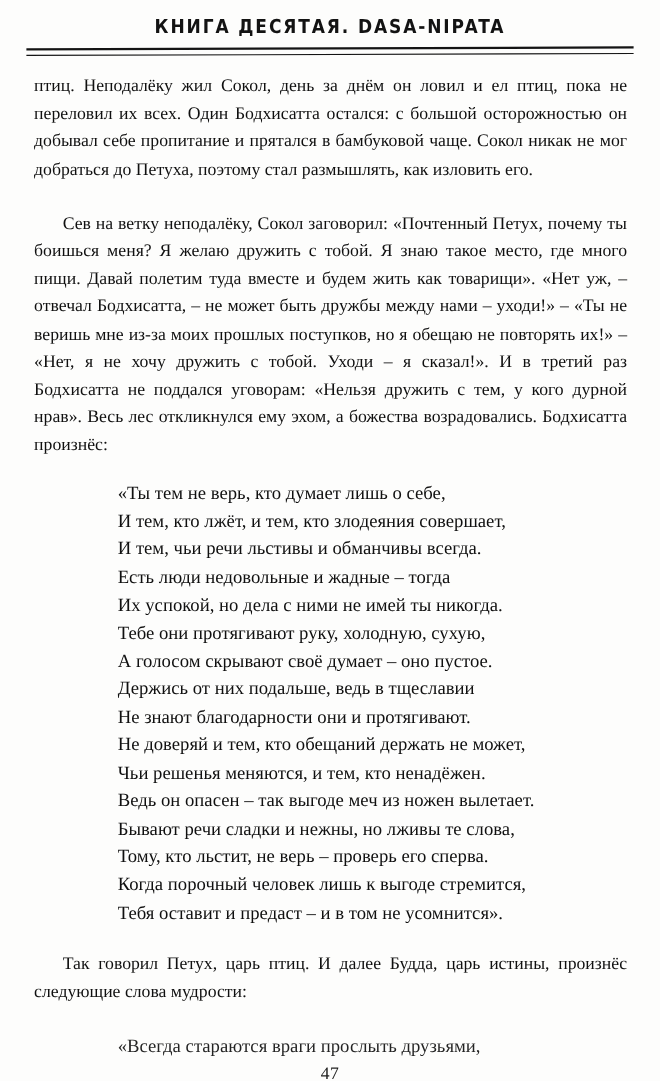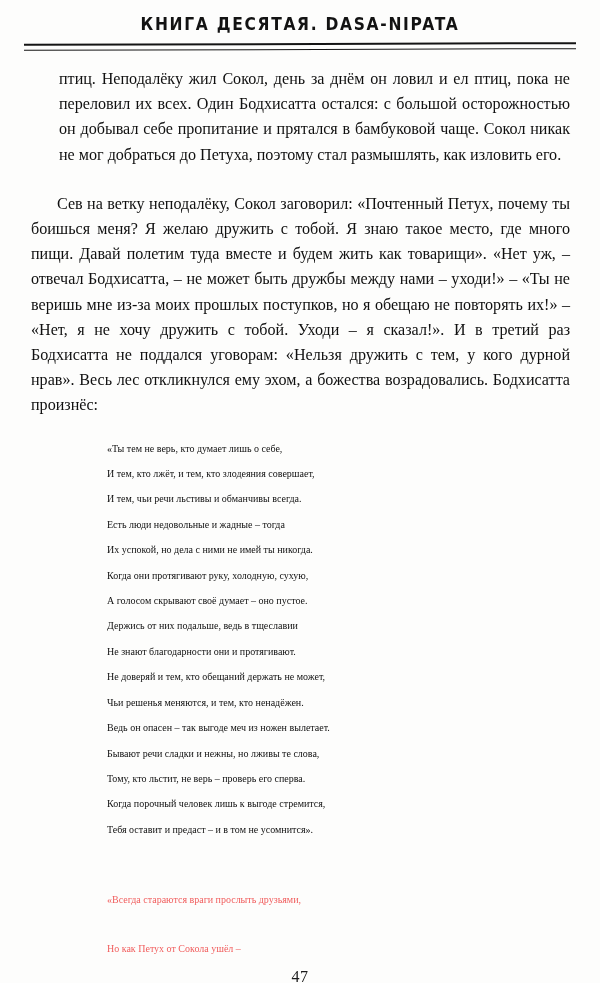--- a/index.html
+++ b/index.html
@@ -69,36 +69,36 @@
   p.para {
     margin: 0 0 0.0em 0;
     font-size: 16.1px;
     line-height: 25.2px;
     text-align: justify;
     text-indent: 26px;
     color: #101010;
     -webkit-hyphens: manual;
     hyphens: manual;
   }
-  p.para.no-indent { text-indent: 0; margin-left: 28px; }
+  p.para.no-indent { text-indent: 0; }
   p.para + p.para { margin-top: 24px; }
 
   
   .verse {
     margin: 18px 0 0 0;
     padding-left: 76px;
-    font-size: 10px;
+    font-size: 17px;
     line-height: 25.4px;
     color: #101010;
   }
   .verse .vline {
     white-space: nowrap;
     display: block;
   }
-  .verse.faded .vline { color: #ef4444; opacity: 0.86; margin-top: 23px; }
+  .verse.faded .vline { color: #000000; opacity: 0.86; margin-top: 23px; }
   .spacer-md { height: 22px; }
 
   
   .folio {
     position: absolute;
     top: 968px;
     left: 0;
     width: 600px;
     text-align: center;
     font-size: 16px;
@@ -125,35 +125,36 @@
     <p class="para no-indent">птиц. Неподалёку жил Сокол, день за днём он ловил и ел птиц, пока не переловил их всех. Один Бодхисатта остался: с большой осторожностью он добывал себе пропитание и прятался в бамбуковой чаще. Сокол никак не мог добраться до Петуха, поэтому стал размышлять, как изловить его.</p>
 
     <p class="para">Сев на ветку неподалёку, Сокол заговорил: «Почтенный Петух, почему ты боишься меня? Я желаю дружить с тобой. Я знаю такое место, где много пищи. Давай полетим туда вместе и будем жить как товарищи». «Нет уж, – отвечал Бодхисатта, – не может быть дружбы между нами – уходи!» – «Ты не веришь мне из-за моих прошлых поступков, но я обещаю не повторять их!» – «Нет, я не хочу дружить с тобой. Уходи – я сказал!». И в третий раз Бодхисатта не поддался уговорам: «Нельзя дружить с тем, у кого дурной нрав». Весь лес откликнулся ему эхом, а божества возрадовались. Бодхисатта произнёс:</p>
 
     <div class="verse">
       <span class="vline">«Ты тем не верь, кто думает лишь о себе,</span>
       <span class="vline">И тем, кто лжёт, и тем, кто злодеяния совершает,</span>
       <span class="vline">И тем, чьи речи льстивы и обманчивы всегда.</span>
       <span class="vline">Есть люди недовольные и жадные – тогда</span>
       <span class="vline">Их успокой, но дела с ними не имей ты никогда.</span>
-      <span class="vline">Когда они протягивают руку, холодную, сухую,</span>
+      <span class="vline">Тебе они протягивают руку, холодную, сухую,</span>
       <span class="vline">А голосом скрывают своё думает – оно пустое.</span>
       <span class="vline">Держись от них подальше, ведь в тщеславии</span>
       <span class="vline">Не знают благодарности они и протягивают.</span>
       <span class="vline">Не доверяй и тем, кто обещаний держать не может,</span>
       <span class="vline">Чьи решенья меняются, и тем, кто ненадёжен.</span>
       <span class="vline">Ведь он опасен – так выгоде меч из ножен вылетает.</span>
       <span class="vline">Бывают речи сладки и нежны, но лживы те слова,</span>
       <span class="vline">Тому, кто льстит, не верь – проверь его сперва.</span>
       <span class="vline">Когда порочный человек лишь к выгоде стремится,</span>
       <span class="vline">Тебя оставит и предаст – и в том не усомнится».</span>
     </div>
 
     <div class="spacer-md"></div>
 
+    <p class="para">Так говорил Петух, царь птиц. И далее Будда, царь истины, произнёс следующие слова мудрости:</p>
 
     <div class="verse faded">
       <span class="vline">«Всегда стараются враги прослыть друзьями,</span>
       <span class="vline">Но как Петух от Сокола ушёл –</span>
     </div>
 
   </div>
 
   <div class="folio">47</div>
 

